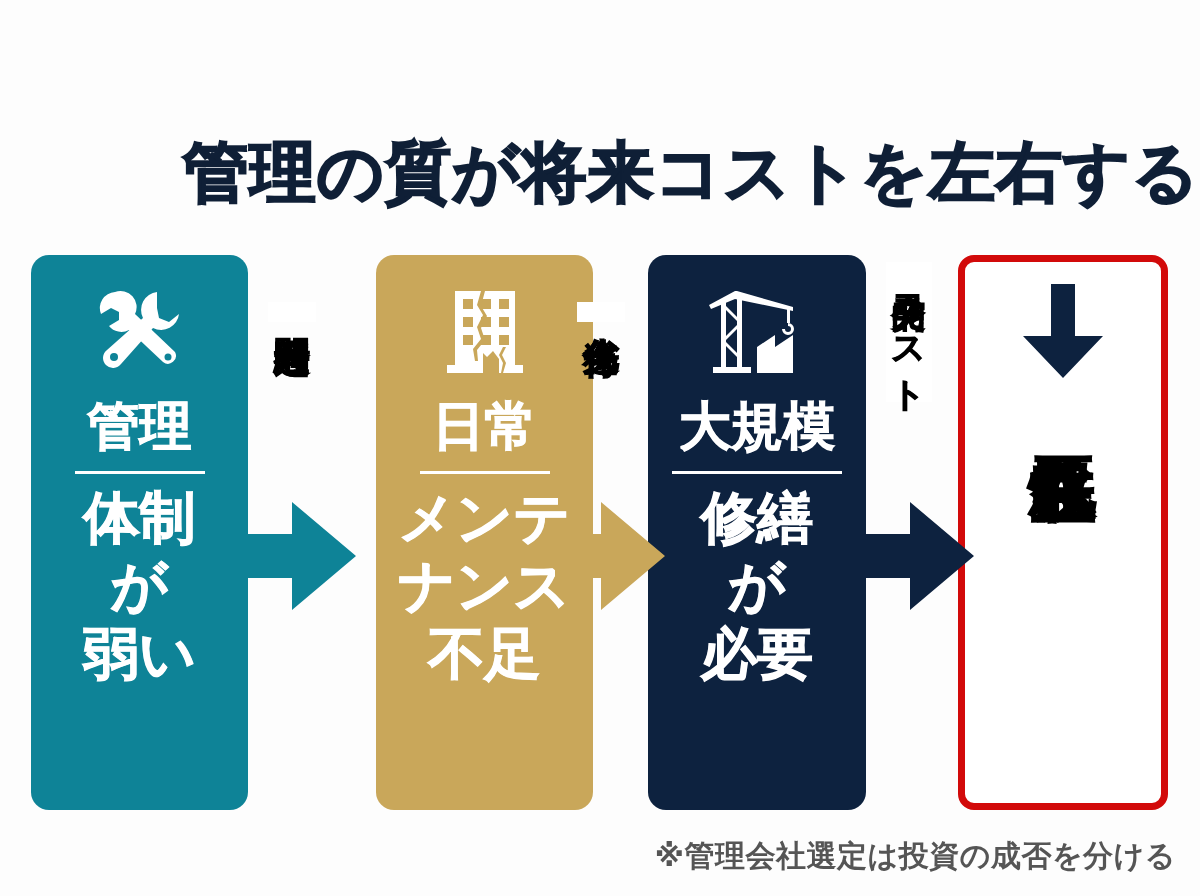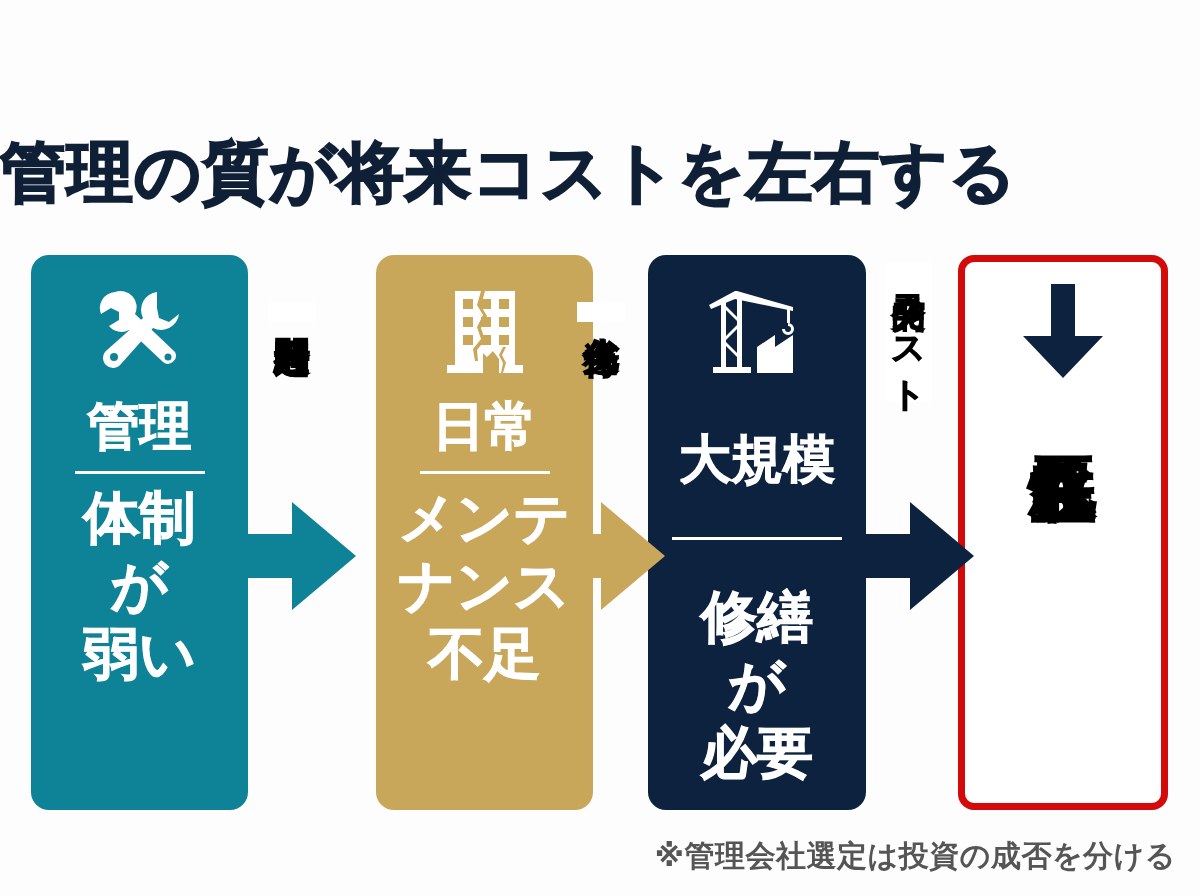--- a/index.html
+++ b/index.html
@@ -1,42 +1,42 @@
 <!DOCTYPE html>
 <html><head>
 <meta charset="utf-8">
 <style>
   html, body { margin:0; padding:0; }
   body {
     width:1200px; height:896px; background:#fdfdfd; position:relative; overflow:hidden;
     font-family: "DejaVu Sans", "Liberation Sans", sans-serif;
   }
   .title {
-    position:absolute; left:0; top:128px; width:1200px; text-align:left;
+    position:absolute; left:0; top:128px; width:1200px; text-align:right;
     font-size:66px; font-weight:900; color:#0f1f36; letter-spacing:1px;
     -webkit-text-stroke:2px #0f1f36;
   }
   .box {
     position:absolute; top:255px; height:555px; border-radius:18px;
     display:flex; flex-direction:column; align-items:center; box-sizing:border-box;
     color:#fff;
   }
   .box .icon { margin-top:32px; height:88px; display:flex; align-items:center; justify-content:center; }
   .box .head {
     margin-top:22px; font-size:52px; font-weight:bold; line-height:1.15; text-align:left;
     -webkit-text-stroke:1px #fff;
   }
   .box .rule { width:130px; height:3px; background:#fff; margin:14px 0 10px; }
   .box .body {
     font-size:56px; font-weight:bold; line-height:1.22; text-align:center; white-space:pre-line;
     -webkit-text-stroke:1px #fff;
   }
   .box.b1 { left:31px; width:217px; background:#0e8397; }
   .box.b2 { left:340px; width:217px; background:#c9a75a;margin-left:36px; }
-  .box.b3 { left:648px; width:218px; background:#0d223f;gap:33px; }
+  .box.b3 { left:648px; width:218px; background:#0d223f; }
   .box.b3 .rule { width:170px; }
   .box.b4 {
     left:958px; width:210px; background:#fff; border:7px solid #d20a0a; border-radius:16px; color:#000;
   }
   .box.b4 .icon { margin-top:26px; }
   .box.b4 .result {
     margin-top:28px; font-size:66px; font-weight:900; line-height:1.12; color:#000;
     writing-mode:vertical-rl; text-orientation:upright; -webkit-text-stroke:1.5px #000;
   }
   .connector { position:absolute; }

